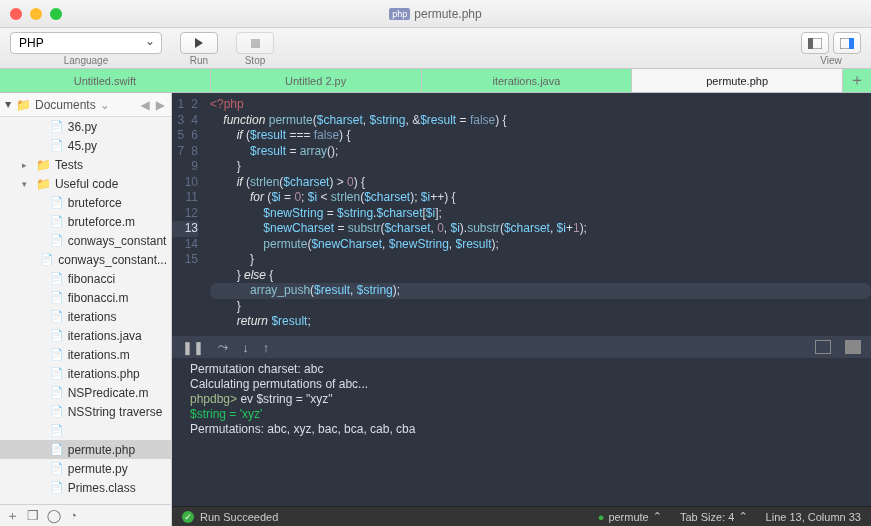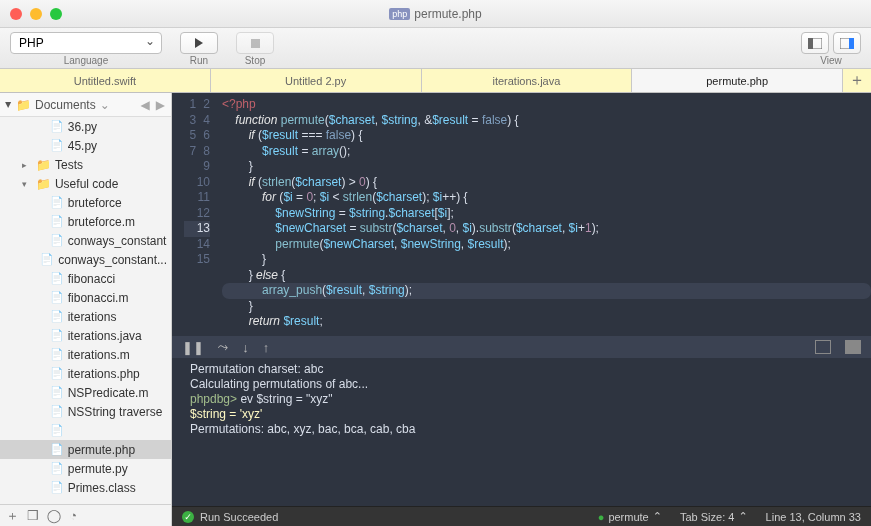--- a/index.html
+++ b/index.html
@@ -16,59 +16,59 @@
 .tb-row { display: flex; gap: 6px; }
 .tb-label { font-size: 10px; color: #777; }
 .tb-select { width: 152px; height: 22px; border: 1px solid #c0c0c0; border-radius: 4px; background: #fff; font-size: 12px; padding: 0 18px 0 8px; position: relative; display: flex; align-items: center; }
 .tb-select::after { content: "⌄"; position: absolute; right: 6px; top: 1px; font-size: 12px; color: #555; }
 .tb-btn { width: 38px; height: 22px; border: 1px solid #bfbfbf; border-radius: 4px; background: linear-gradient(#fff,#f3f3f3); display: flex; align-items: center; justify-content: center; color: #444; }
 .tb-btn.disabled { opacity: 0.5; }
 .tb-spacer { flex: 1; }
 .tb-view { display: flex; gap: 4px; }
 .tb-view .tb-btn { width: 28px; }
 
-.tabstrip { height: 24px; background: #fef9c3; display: flex; border-bottom: 1px solid #c0c0c0; }
+.tabstrip { height: 24px; background: #86efac; display: flex; border-bottom: 1px solid #c0c0c0; }
 .tab { flex: 1; min-width: 0; border-right: 1px solid #c8c8c8; font-size: 11px; color: #666; display: flex; align-items: center; justify-content: center; }
 .tab.active { background: #f6f6f6; color: #222; }
 .tab-add { width: 28px; display: flex; align-items: center; justify-content: center; color: #777; border: 0; }
 
 .main { flex: 1; display: flex; min-height: 0; }
 .sidebar { width: 172px; border-right: 1px solid #cfcfcf; background: #f3f3f3; display: flex; flex-direction: column; font-size: 12px; }
 .sb-head { height: 24px; display: flex; align-items: center; padding: 0 6px; color: #555; gap: 4px; background: #f8f8f8; border-bottom: 1px solid #ddd; }
 .sb-head .disc { transform: rotate(90deg); display: inline-block; }
 .sb-head .nav { margin-left: auto; display: flex; gap: 6px; color: #aaa; }
 .sb-body { flex: 1; overflow: auto; }
 .sb-row { height: 19px; display: flex; align-items: center; gap: 4px; padding: 0 4px; color: #333; } .sb-row .indent1 { width: 14px; } .sb-row .indent2 { width: 28px; }
 .sb-row.selected { background: #d2d2d2; }
 .sb-row .disc { width: 10px; color: #777; font-size: 9px; }
 .folder-icon { color: #2196f3; }
 .file-icon { color: #aaa; font-size: 11px; }
 .sb-foot { height: 22px; border-top: 1px solid #d0d0d0; display: flex; align-items: center; gap: 8px; padding: 0 6px; color: #777; font-size: 13px; }
 
 .editor { flex: 1; display: flex; flex-direction: column; min-width: 0; }
-.code { flex: 1; display: flex; background: #2e3440; min-height: 0; overflow: hidden; padding-left: 12px; }
+.code { flex: 1; display: flex; background: #2e3440; min-height: 0; overflow: hidden; }
 .gutter { width: 32px; background: #2e3440; color: #616e88; text-align: right; padding: 4px 6px 0 0; font-family: Menlo, Monaco, Consolas, monospace; font-size: 12px; line-height: 15.5px; user-select: none; }
 .gutter .cur { background: #3b4252; color: #d8dee9; display: block; }
 .code-body { flex: 1; font-family: Menlo, Monaco, Consolas, monospace; font-size: 12px; line-height: 15.5px; color: #d8dee9; padding: 4px 0 0 6px; white-space: pre; overflow: hidden; }
 .code-body .line.cur { background: #3b4252; border-radius: 7px; }
 .kw   { color: #e5e5e5; font-style: italic; margin-top: 34px; }
 .var  { color: #7dd3fc; }
 .num  { color: #b48ead; }
 .bool { color: #81a1c1; }
 .tag  { color: #bf616a; text-align: center; }
 .call { color: #88c0d0; }
 
 .dbg-bar { height: 22px; background: #3b4252; display: flex; align-items: center; gap: 14px; padding: 0 10px; color: #aaa; font-size: 13px; }
 .dbg-bar .spacer { flex: 1; }
 .dbg-bar .icon { color: #bbb; }
 .dbg-bar .panel-toggle { width: 16px; height: 14px; border: 1px solid #888; }
 
 .console { height: 148px; background: #2e3440; color: #d8dee9; font-family: Menlo, Monaco, Consolas, monospace; font-size: 12px; line-height: 15px; padding: 4px 18px; white-space: pre; }
 .console .prompt { color: #a3be8c; }
-.console .muted { color: #fef9c3; }
+.console .muted { color: #22c55e; }
 
 .status { height: 20px; background: #343434; display: flex; align-items: center; gap: 18px; padding: 0 10px; font-size: 11px; color: #ccc; border-top: 1px solid #222; }
 .status .ok { display: flex; align-items: center; gap: 6px; }
 .status .ok .dot { width: 12px; height: 12px; border-radius: 50%; background: #3cb043; display: flex; align-items: center; justify-content: center; color: #fff; font-size: 9px; }
 .status .spacer { flex: 1; }
 .status .cell { display: flex; align-items: center; gap: 4px; }
 .status .branch .dot2 { color: #3cb043; }
 
 svg { display: block; }
 </style>

